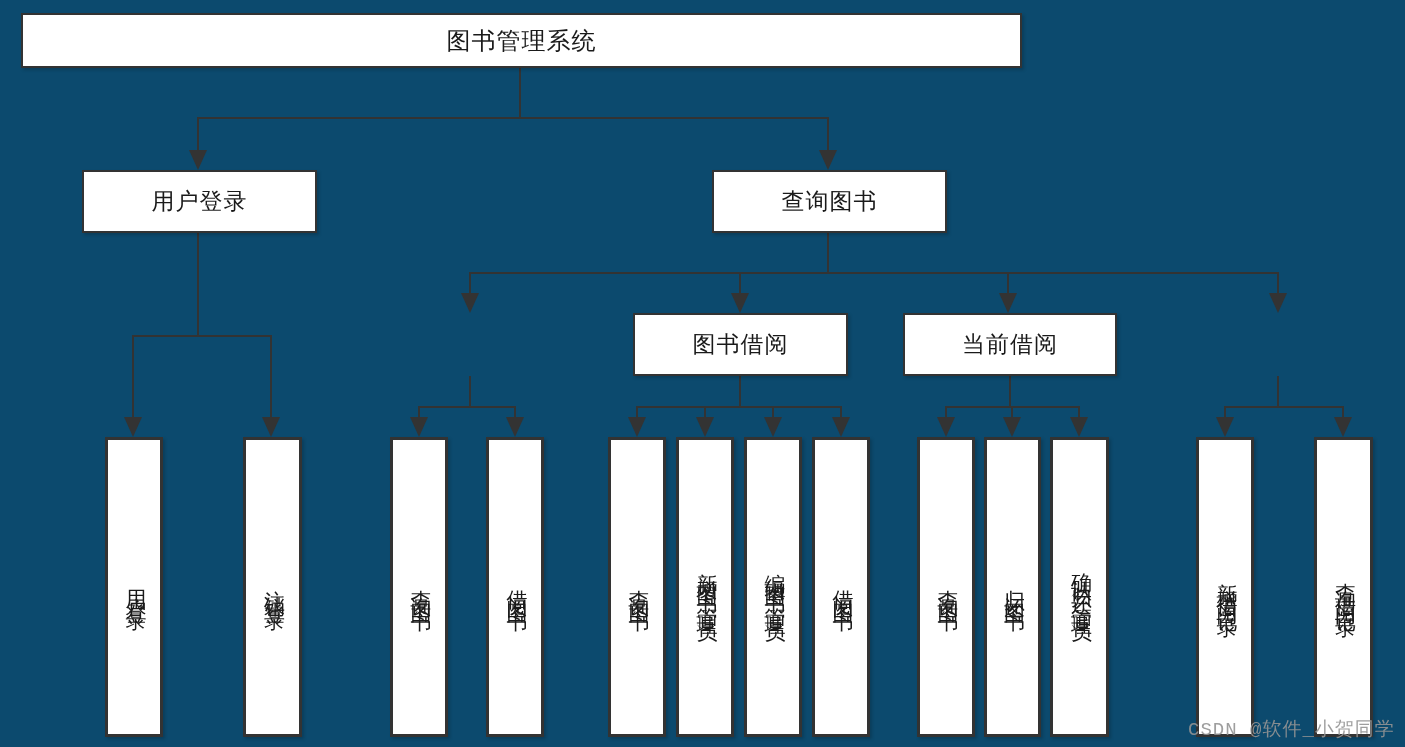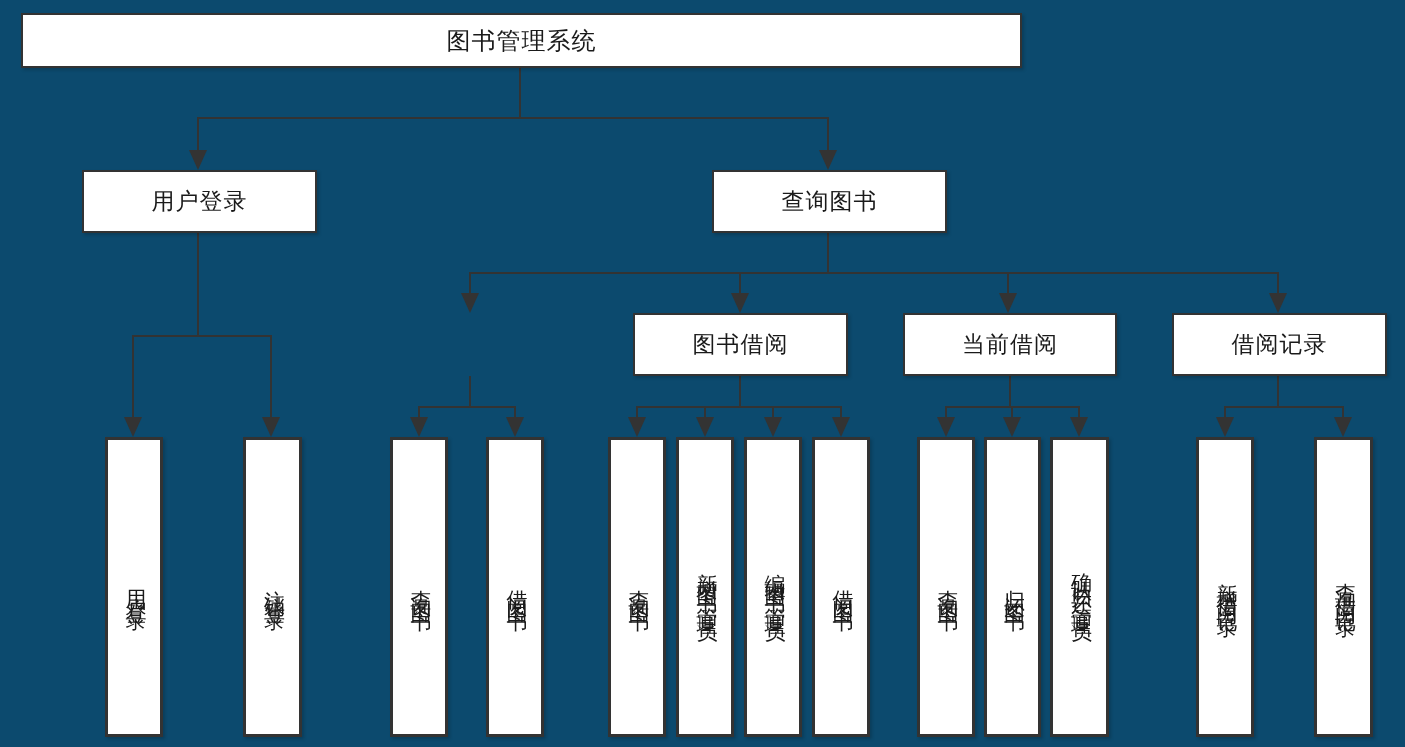--- a/index.html
+++ b/index.html
@@ -121,23 +121,20 @@
     </div>
     <div class="node h" style="left: 712px; top: 170px; width: 235px; height: 63px;">
       <span class="htext">查询图书</span>
     </div>
     <div class="node h" style="left: 633px; top: 313px; width: 215px; height: 63px;">
       <span class="htext">图书借阅</span>
     </div>
     <div class="node h" style="left: 903px; top: 313px; width: 214px; height: 63px; align-items: center;">
       <span class="htext">当前借阅</span>
     </div>
-    <div class="node h" style="left: 1172px; top: 313px; width: 215px; height: 63px;">
-      <span class="htext">借阅记录</span>
-    </div>
     <div class="node v" style="left: 105px; top: 437px; width: 58px; height: 300px;">
       <span class="vtext">用户登录</span>
     </div>
     <div class="node v" style="left: 243px; top: 437px; width: 59px; height: 300px;">
       <span class="vtext">注销登录</span>
     </div>
     <div class="node v" style="left: 390px; top: 437px; width: 58px; height: 300px;">
       <span class="vtext">查询图书</span>
     </div>
     <div class="node v" style="left: 486px; top: 437px; width: 58px; height: 300px;">
@@ -163,13 +160,14 @@
     </div>
     <div class="node v" style="left: 1050px; top: 437px; width: 59px; height: 300px;">
       <span class="vtext">确认归还（管理员）</span>
     </div>
     <div class="node v" style="left: 1196px; top: 437px; width: 58px; height: 300px;">
       <span class="vtext">新增借阅记录</span>
     </div>
     <div class="node v" style="left: 1314px; top: 437px; width: 59px; height: 300px;">
       <span class="vtext">查询借阅记录</span>
     </div>
+    <div class="watermark">CSDN @软件_小贺同学</div>
   </div>
 
 </body></html>

